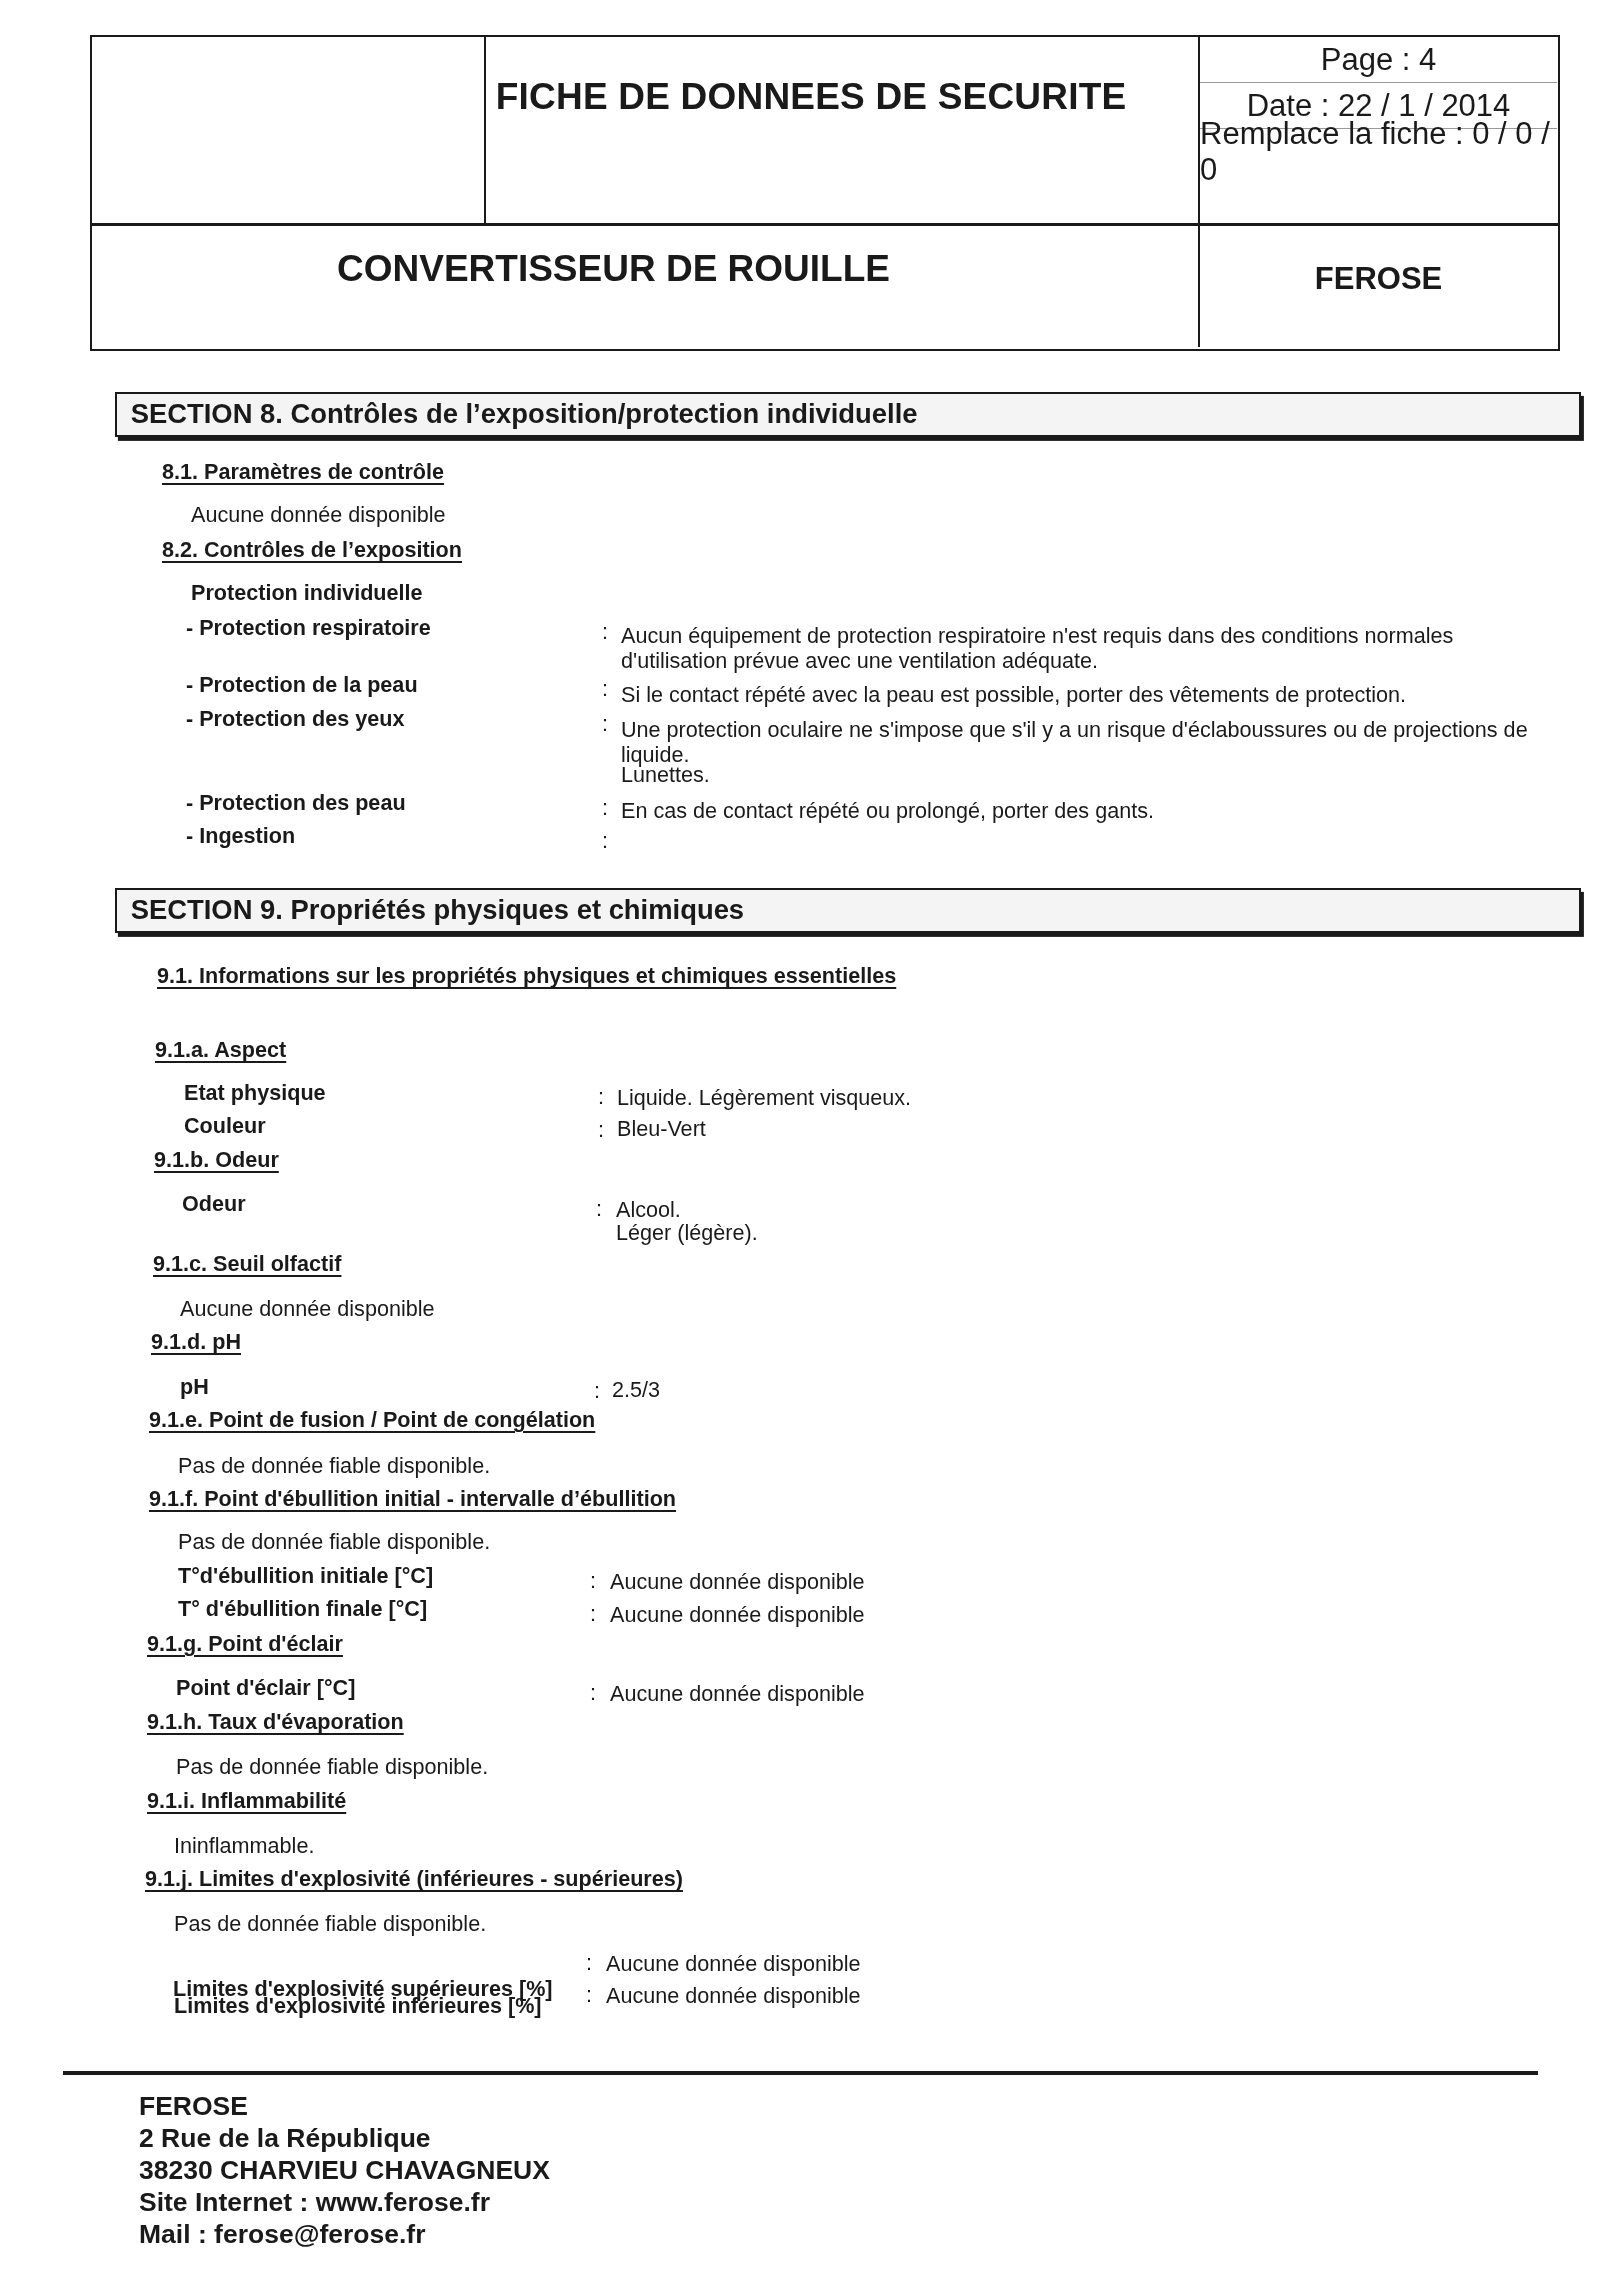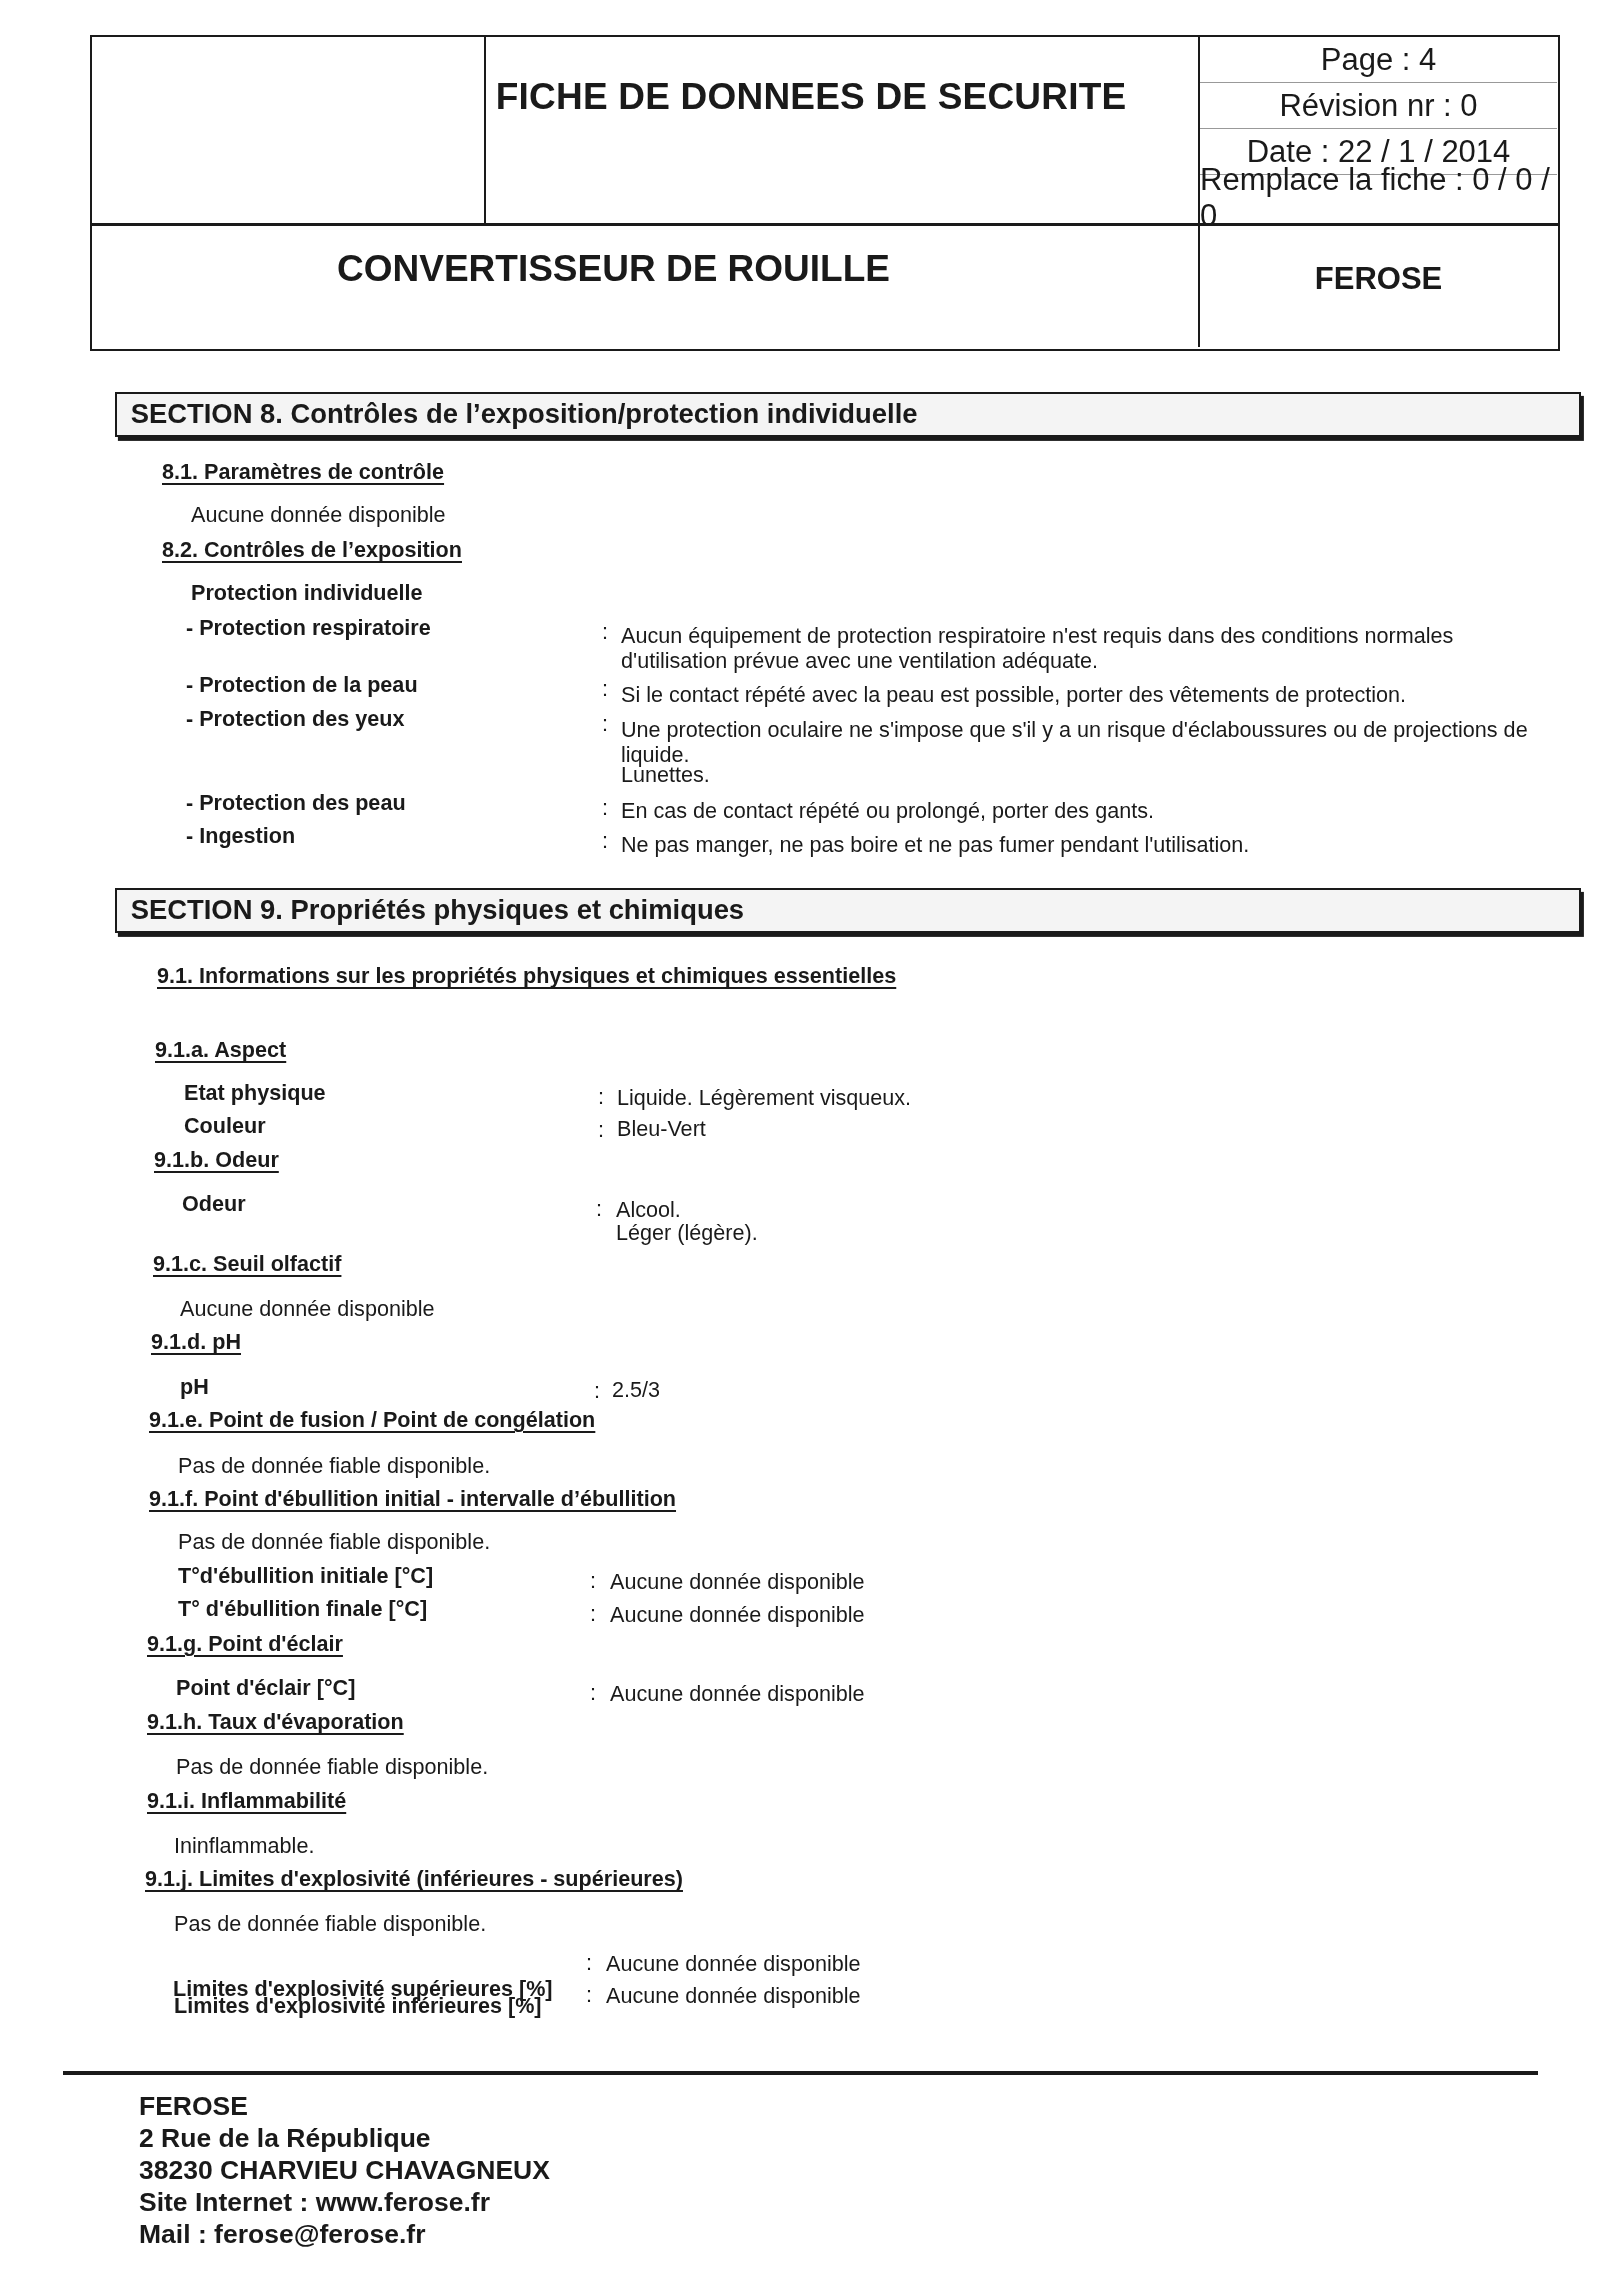--- a/index.html
+++ b/index.html
@@ -84,21 +84,20 @@
 
 <div class="page">
 
   <div class="hdr">
     <div class="logo-cell"></div>
     <div class="title-cell">
       <div class="doc-title">FICHE DE DONNEES DE SECURITE</div>
     </div>
     <div class="meta-cell">
       <div class="meta-row">Page : 4</div>
-      <div class="meta-row">Révision nr : 0</div>
       <div class="meta-row">Date : 22 / 1 / 2014</div>
       <div class="meta-row">Remplace la fiche : 0 / 0 / 0</div>
     </div>
     <div class="hline"></div>
     <div class="product-cell">
       <div class="product-name">CONVERTISSEUR DE ROUILLE</div>
     </div>
     <div class="brand-cell">
       <div class="brand">FEROSE</div>
     </div>
@@ -126,21 +125,20 @@
   <div class="colon" style="left:602px; top:711px;">:</div>
   <div class="val" style="left:621px; top:718px; width:912px;">Une protection oculaire ne s'impose que s'il y a un risque d'éclaboussures ou de projections de liquide.</div>
   <div class="val" style="left:621px; top:763px;">Lunettes.</div>
 
   <div class="lbl" style="left:186px; top:790px;">- Protection des peau</div>
   <div class="colon" style="left:602px; top:795px;">:</div>
   <div class="val" style="left:621px; top:799px; width:912px;">En cas de contact répété ou prolongé, porter des gants.</div>
 
   <div class="lbl" style="left:186px; top:823px;">- Ingestion</div>
   <div class="colon" style="left:602px; top:828px;">:</div>
-  <div class="val" style="left:621px; top:833px; width:912px;">Ne pas manger, ne pas boire et ne pas fumer pendant l'utilisation.</div>
 
   <div class="section-bar" style="top:888px;">
     <div class="section-title">SECTION 9.  Propriétés physiques et chimiques</div>
   </div>
 
   <div class="sub" style="left:157px; top:963px;">9.1.  Informations sur les propriétés physiques et chimiques essentielles</div>
 
   <div class="sub" style="left:155px; top:1037px;">9.1.a.  Aspect</div>
   <div class="lbl" style="left:184px; top:1080px;">Etat physique</div>
   <div class="colon" style="left:598px; top:1084px;">:</div>

